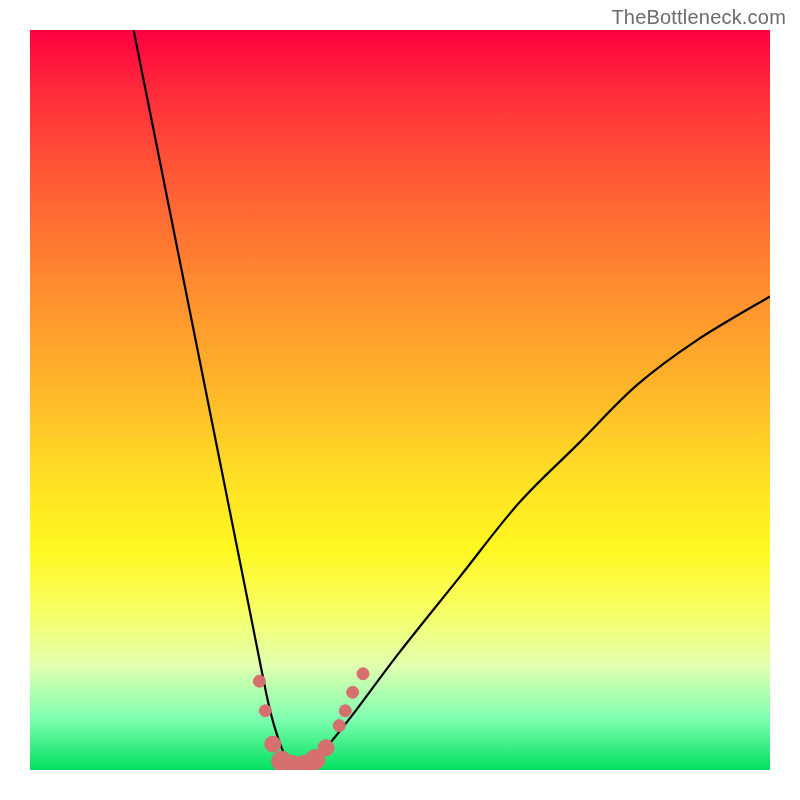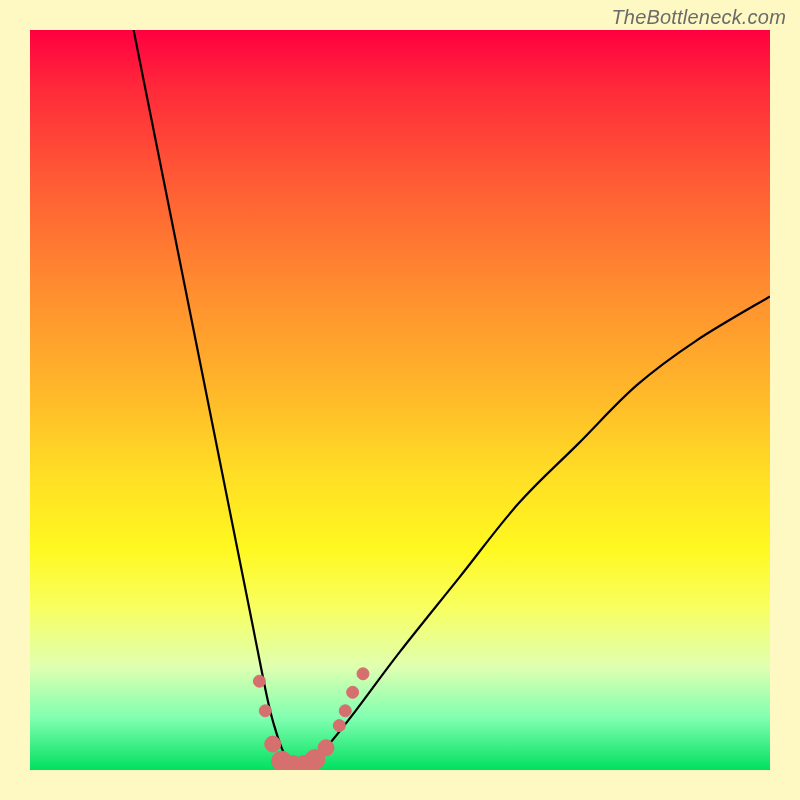--- a/index.html
+++ b/index.html
@@ -7,22 +7,21 @@
     padding: 0;
     width: 800px;
     height: 800px;
     overflow: hidden;
     background: #000;
     font-family: Arial, Helvetica, sans-serif;
   }
   .frame {
     position: absolute;
     inset: 0;
-    background: #fef9c3;
-    font-style: italic;
+    background: #ffffff;
   }
   .plot {
     position: absolute;
     left: 30px;
     top: 30px;
     width: 740px;
     height: 740px;
     background: linear-gradient(to bottom,
       #ff0040 0%,
       #ff2a3a 8%,

